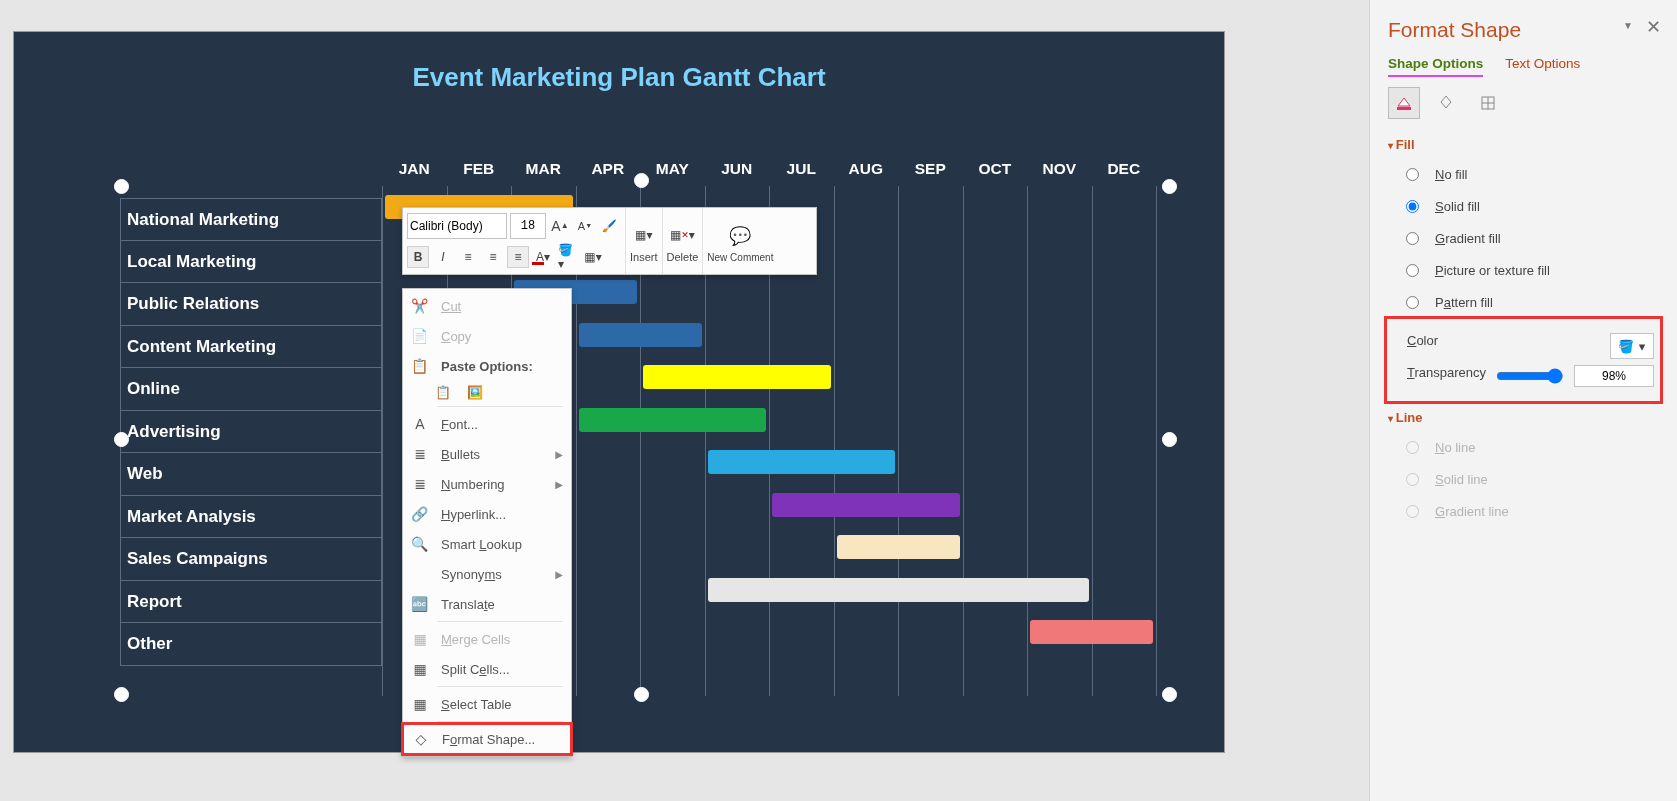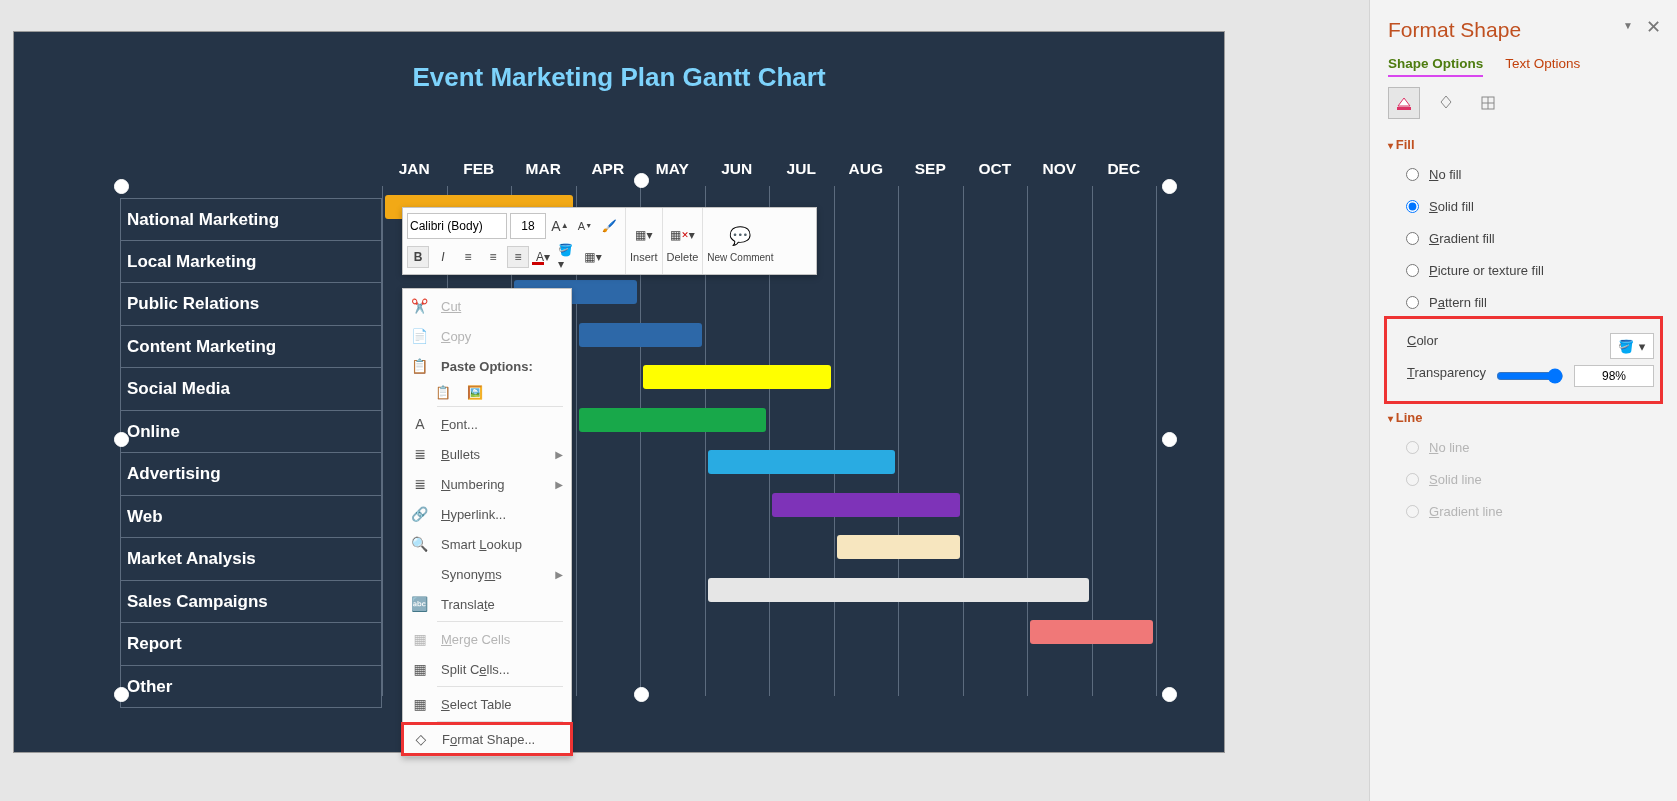--- a/index.html
+++ b/index.html
@@ -42,21 +42,21 @@
   
   #pane h1{color:#c05020;font-size:21px;font-weight:400;margin:0 0 14px}
   #tabs{display:flex;gap:22px;font-size:13.5px;margin-bottom:10px}
   #tabs span{color:#c2410c;padding-bottom:4px}
   #tabs span.act{font-weight:700;color:#4d7c0f;border-bottom:2px solid #d946ef}
   #opticons{display:flex;gap:10px;margin-bottom:18px}
   .optbtn{width:30px;height:30px;border:1px solid transparent;display:flex;align-items:center;justify-content:center}
   .optbtn.act{border-color:#bbb;background:#e6e6e6}
   .section{font-size:13px;color:#c05020;font-weight:700;margin:6px 0 8px;cursor:pointer}
   .section::before{content:"▾ ";font-size:10px}
-  .radio{display:flex;align-items:center;gap:10px;font-size:13px;color:#444;margin:12px 0 4px 18px;height:20px}
+  .radio{display:flex;align-items:center;gap:16px;font-size:13px;color:#444;margin:12px 0 4px 18px;height:20px}
   .radio input{margin:0}
   .radio.dis{color:#b5b5b5}
   #hlbox{border:3px solid #e33;padding:8px 6px;margin:4px -4px}
   .prow{display:flex;justify-content:space-between;font-size:13px;color:#444;margin:6px 0 6px 14px}
   .colbtn{width:42px;height:24px;border:1px solid #c4c4c4;background:#fff;display:flex;align-items:center;justify-content:center;gap:2px}
   .slider{flex:1;margin:0 10px}
   .spin{width:80px;height:22px;border:1px solid #c4c4c4;font-size:12px;text-align:center;box-sizing:border-box}
   #paneclose{position:absolute;top:16px;right:16px;font-size:18px;color:#777;cursor:pointer}
   #panemenu{position:absolute;top:20px;right:44px;font-size:10px;color:#777;cursor:pointer}
 </style>
@@ -78,21 +78,20 @@
       <div>SEP</div>
       <div>OCT</div>
       <div>NOV</div>
       <div>DEC</div>
     </div>
     <div id="rowlabels" style="top:38px">
       <div class="rowlabel">National Marketing</div>
       <div class="rowlabel">Local Marketing</div>
       <div class="rowlabel">Public Relations</div>
       <div class="rowlabel">Content Marketing</div>
-      <div class="rowlabel">Social Media</div>
       <div class="rowlabel">Online</div>
       <div class="rowlabel">Advertising</div>
       <div class="rowlabel">Web</div>
       <div class="rowlabel">Market Analysis</div>
       <div class="rowlabel">Sales Campaigns</div>
       <div class="rowlabel">Report</div>
       <div class="rowlabel">Other</div>
     </div>
     <div id="gridlines">
       <span style="left:0px"></span>
@@ -131,21 +130,21 @@
   <div class="handle" style="left:1148px;top:400px"></div>
   <div class="handle" style="left:100px;top:655px"></div>
   <div class="handle" style="left:620px;top:655px"></div>
   <div class="handle" style="left:1148px;top:655px"></div>
 </div>
 
 <div id="minitool">
   <div class="mtgrp" style="flex-direction:column;align-items:flex-start;padding:2px 4px">
     <div class="mtrow">
       <input class="minput" style="width: 94px;" value="Calibri (Body)">
-      <input class="minput" style="width: 30px; text-align: center;" value="18">
+      <input class="minput" style="width: 30px; text-align: center; font-family: Liberation Mono, monospace;" value="18">
       <span class="micon" style="font-size:14px">A<sup style="font-size:8px">▲</sup></span>
       <span class="micon" style="font-size:11px">A<sup style="font-size:7px">▼</sup></span>
       <span class="micon">🖌️</span>
     </div>
     <div class="mtrow">
       <span class="micon" style="font-weight:700;border:1px solid #cfcfcf;background:#eee">B</span>
       <span class="micon" style="font-style:italic">I</span>
       <span class="micon">≡</span>
       <span class="micon">≡</span>
       <span class="micon" style="border:1px solid #cfcfcf;background:#eee">≡</span>

